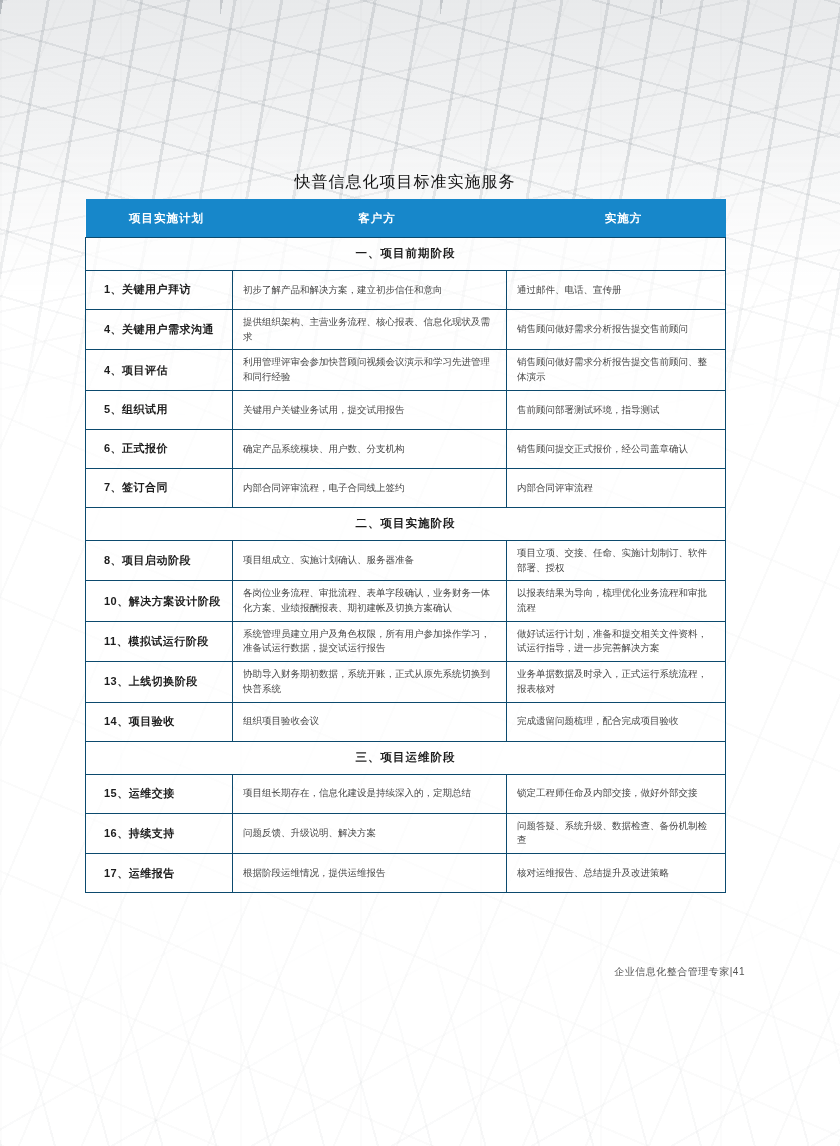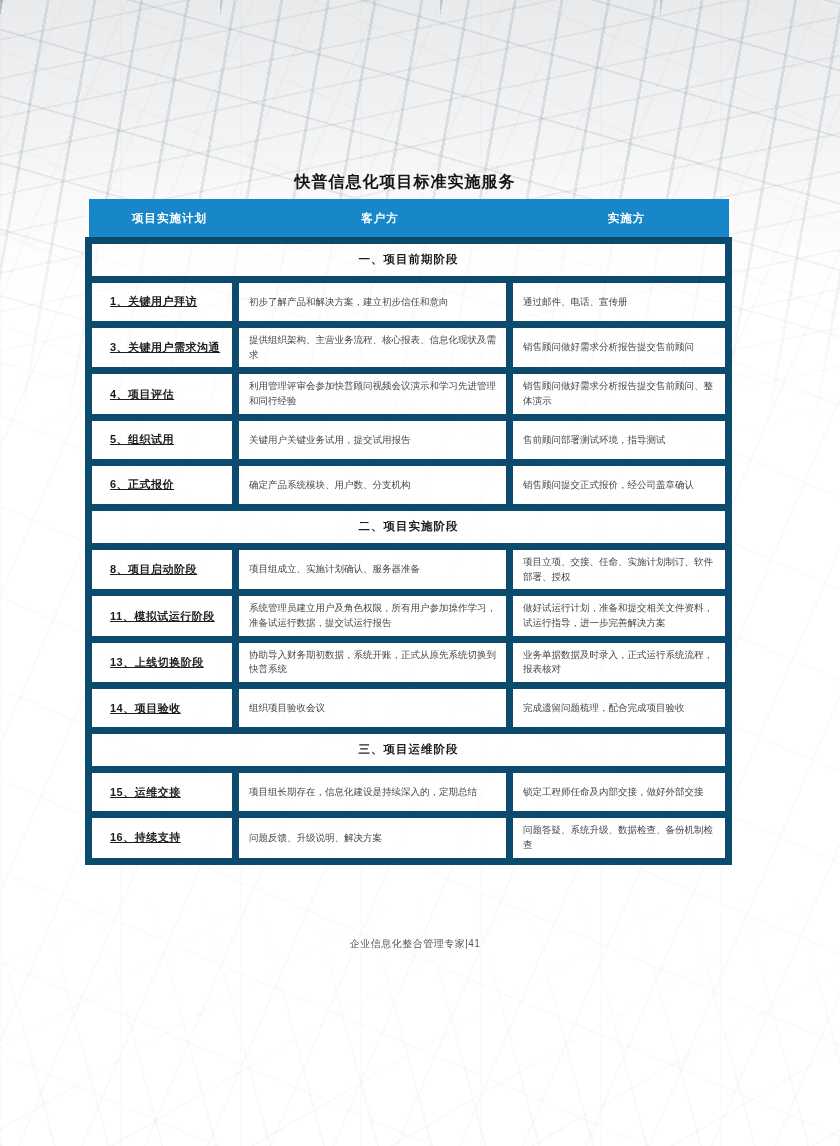--- a/index.html
+++ b/index.html
@@ -35,51 +35,51 @@
       repeating-linear-gradient(75deg, rgba(160,168,175,0.10) 0 2px, transparent 2px 52px),
       repeating-linear-gradient(150deg, rgba(160,168,175,0.08) 0 2px, transparent 2px 70px);
     -webkit-mask-image:linear-gradient(0deg,#000 0%,transparent 100%);
             mask-image:linear-gradient(0deg,#000 0%,transparent 100%);
     opacity:.8;
   }
 
   .content{position:relative;z-index:2;}
   .page-title{
     margin:172px 115px 6px 85px;
-    text-align:center;font-size:16px;font-weight:bold;color:#151515;
+    text-align:center;font-size:16px;font-weight:normal;color:#151515;
     letter-spacing:1px;
   }
   table.services{
     border-collapse:collapse;table-layout:fixed;
     width:640px;margin-left:85px;
     background:rgba(255,255,255,0.55);
   }
   col.c1{width:147px;} col.c2{width:274px;} col.c3{width:219px;}
   tr.header-row th{
     font-size:11.5px;font-weight:bold;text-align:center;
     height:36px;border:none;letter-spacing:1px;
   }
   td,th{vertical-align:middle;padding-left:16px;}
   tbody td{
-    border:7px solid #0c4a6e;
+    border:1px solid #0c4a6e;
     font-size:9.5px;color:#474747;line-height:1.55;
     padding:5px 10px;
   }
   tr.section-row td{
     text-align:center;font-size:11.5px;font-weight:bold;color:#1d1d1d;
     height:22px;letter-spacing:1px;background:rgba(255,255,255,0.35);
   }
   tr.data-row td{height:28px;}
   tr.data-row td.cell-plan{
     font-size:11px;font-weight:bold;color:#1d1d1d;
-    padding-left:18px;letter-spacing:.5px;text-decoration:underline;
+    padding-left:18px;letter-spacing:.5px;
   }
   .page-footer{
     margin:72px 95px 0 85px;
-    text-align:center;font-size:10px;color:#555555;letter-spacing:.5px;
+    text-align:right;font-size:10px;color:#555555;letter-spacing:.5px;
   }
 </style>
 </head>
 <body>
 
 <div class="bg-layer bg-full"></div>
 <div class="bg-layer bg-top"></div>
 <div class="bg-layer bg-bottom"></div>
 
 <div class="content">
@@ -101,46 +101,56 @@
     <tbody>
         <tr class="section-row">
           <td colspan="3">一、项目前期阶段</td>
         </tr>
         <tr class="data-row">
           <td class="cell-plan">1、关键用户拜访</td>
           <td class="cell-client">初步了解产品和解决方案，建立初步信任和意向</td>
           <td class="cell-implementer">通过邮件、电话、宣传册</td>
         </tr>
         <tr class="data-row">
-          <td class="cell-plan">3、关键用户需求沟通</td>
+          <td class="cell-plan">4、关键用户需求沟通</td>
           <td class="cell-client">提供组织架构、主营业务流程、核心报表、信息化现状及需求</td>
           <td class="cell-implementer">销售顾问做好需求分析报告提交售前顾问</td>
         </tr>
         <tr class="data-row">
           <td class="cell-plan">4、项目评估</td>
           <td class="cell-client">利用管理评审会参加快普顾问视频会议演示和学习先进管理和同行经验</td>
           <td class="cell-implementer">销售顾问做好需求分析报告提交售前顾问、整体演示</td>
         </tr>
         <tr class="data-row">
           <td class="cell-plan">5、组织试用</td>
           <td class="cell-client">关键用户关键业务试用，提交试用报告</td>
           <td class="cell-implementer">售前顾问部署测试环境，指导测试</td>
         </tr>
         <tr class="data-row">
           <td class="cell-plan">6、正式报价</td>
           <td class="cell-client">确定产品系统模块、用户数、分支机构</td>
           <td class="cell-implementer">销售顾问提交正式报价，经公司盖章确认</td>
         </tr>
+        <tr class="data-row">
+          <td class="cell-plan">7、签订合同</td>
+          <td class="cell-client">内部合同评审流程，电子合同线上签约</td>
+          <td class="cell-implementer">内部合同评审流程</td>
+        </tr>
         <tr class="section-row">
           <td colspan="3">二、项目实施阶段</td>
         </tr>
         <tr class="data-row">
           <td class="cell-plan">8、项目启动阶段</td>
           <td class="cell-client">项目组成立、实施计划确认、服务器准备</td>
           <td class="cell-implementer">项目立项、交接、任命、实施计划制订、软件部署、授权</td>
+        </tr>
+        <tr class="data-row">
+          <td class="cell-plan">10、解决方案设计阶段</td>
+          <td class="cell-client">各岗位业务流程、审批流程、表单字段确认，业务财务一体化方案、业绩报酬报表、期初建帐及切换方案确认</td>
+          <td class="cell-implementer">以报表结果为导向，梳理优化业务流程和审批流程</td>
         </tr>
         <tr class="data-row">
           <td class="cell-plan">11、模拟试运行阶段</td>
           <td class="cell-client">系统管理员建立用户及角色权限，所有用户参加操作学习，准备试运行数据，提交试运行报告</td>
           <td class="cell-implementer">做好试运行计划，准备和提交相关文件资料，试运行指导，进一步完善解决方案</td>
         </tr>
         <tr class="data-row">
           <td class="cell-plan">13、上线切换阶段</td>
           <td class="cell-client">协助导入财务期初数据，系统开账，正式从原先系统切换到快普系统</td>
           <td class="cell-implementer">业务单据数据及时录入，正式运行系统流程，报表核对</td>
@@ -156,17 +166,22 @@
         <tr class="data-row">
           <td class="cell-plan">15、运维交接</td>
           <td class="cell-client">项目组长期存在，信息化建设是持续深入的，定期总结</td>
           <td class="cell-implementer">锁定工程师任命及内部交接，做好外部交接</td>
         </tr>
         <tr class="data-row">
           <td class="cell-plan">16、持续支持</td>
           <td class="cell-client">问题反馈、升级说明、解决方案</td>
           <td class="cell-implementer">问题答疑、系统升级、数据检查、备份机制检查</td>
         </tr>
+        <tr class="data-row">
+          <td class="cell-plan">17、运维报告</td>
+          <td class="cell-client">根据阶段运维情况，提供运维报告</td>
+          <td class="cell-implementer">核对运维报告、总结提升及改进策略</td>
+        </tr>
       </tbody>
   </table>
 
   <div class="page-footer">企业信息化整合管理专家|41</div>
 </div>
 
 </body></html>

